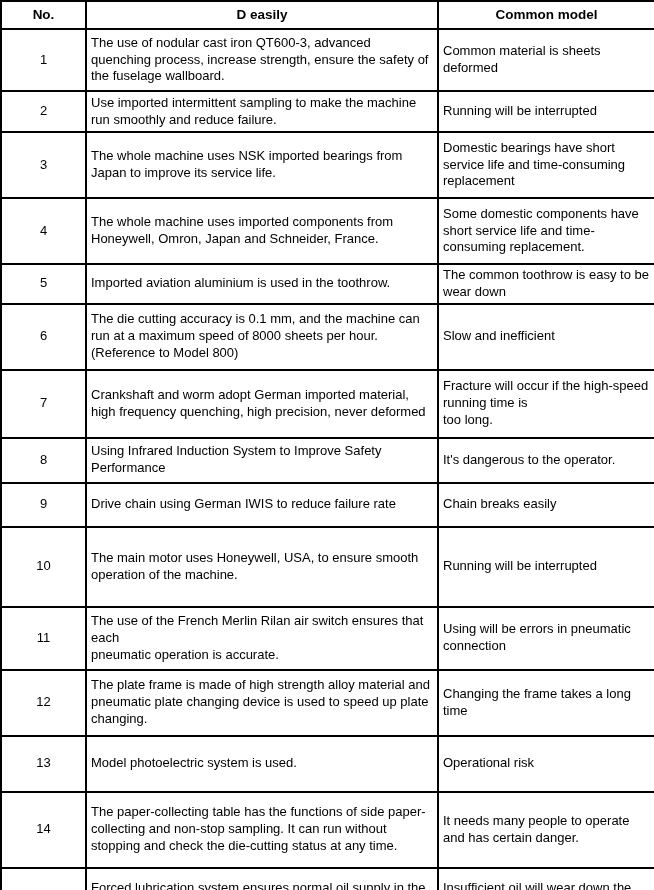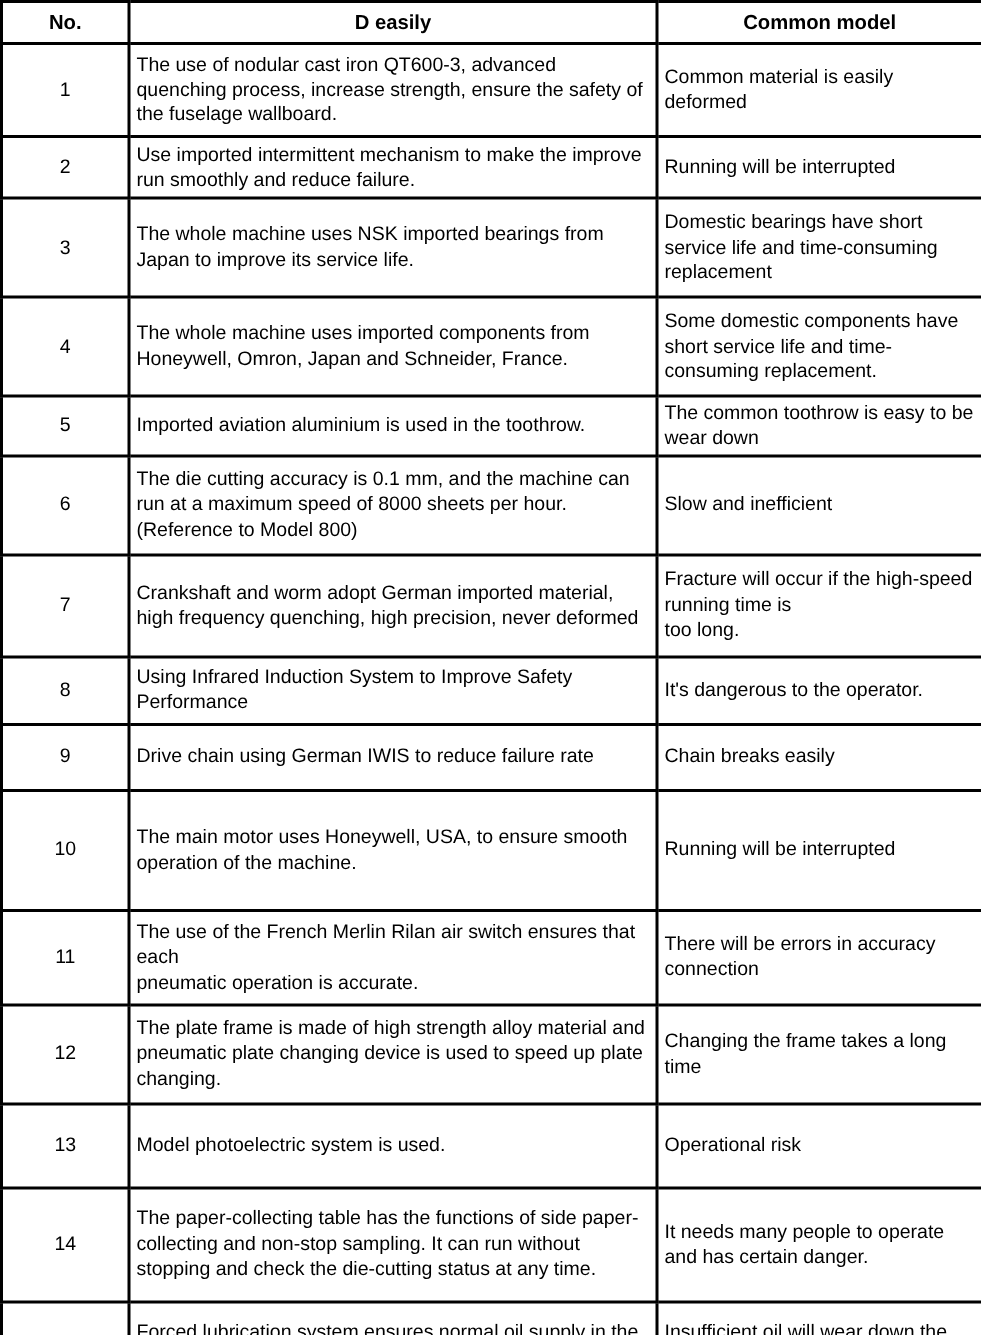--- a/index.html
+++ b/index.html
@@ -53,25 +53,25 @@
     <tr style="height:28px">
       <th>No.</th>
       <th>D easily</th>
       <th>Common model</th>
     </tr>
   </thead>
   <tbody id="table-body">
       <tr style="height: 62px;">
         <td class="cell-no">1</td>
         <td class="cell-d">The use of nodular cast iron QT600-3, advanced quenching process, increase strength, ensure the safety of the fuselage wallboard.</td>
-        <td class="cell-common">Common material is easily deformed</td>
+        <td class="cell-common">Common material is sheets deformed</td>
       </tr>
       <tr style="height: 41px;">
         <td class="cell-no">2</td>
-        <td class="cell-d">Use imported intermittent mechanism to make the improve run smoothly and reduce failure.</td>
+        <td class="cell-d">Use imported intermittent sampling to make the machine run smoothly and reduce failure.</td>
         <td class="cell-common">Running will be interrupted</td>
       </tr>
       <tr style="height: 66px;">
         <td class="cell-no">3</td>
         <td class="cell-d">The whole machine uses NSK imported bearings from Japan to improve its service life.</td>
         <td class="cell-common">Domestic bearings have short service life and time-consuming replacement</td>
       </tr>
       <tr style="height: 66px;">
         <td class="cell-no">4</td>
         <td class="cell-d">The whole machine uses imported components from Honeywell, Omron, Japan and Schneider, France.</td>
@@ -106,21 +106,21 @@
       </tr>
       <tr style="height: 80px;">
         <td class="cell-no">10</td>
         <td class="cell-d">The main motor uses Honeywell, USA, to ensure smooth operation of the machine.</td>
         <td class="cell-common">Running will be interrupted</td>
       </tr>
       <tr style="height: 63px;">
         <td class="cell-no">11</td>
         <td class="cell-d">The use of the French Merlin Rilan air switch ensures that each
 pneumatic operation is accurate.</td>
-        <td class="cell-common">There will be errors in accuracy connection</td>
+        <td class="cell-common">Using will be errors in pneumatic connection</td>
       </tr>
       <tr style="height: 66px;">
         <td class="cell-no">12</td>
         <td class="cell-d">The plate frame is made of high strength alloy material and pneumatic plate changing device is used to speed up plate changing.</td>
         <td class="cell-common">Changing the frame takes a long time</td>
       </tr>
       <tr style="height: 56px; border-radius: 11px;">
         <td class="cell-no">13</td>
         <td class="cell-d">Model photoelectric system is used.</td>
         <td class="cell-common">Operational risk</td>

